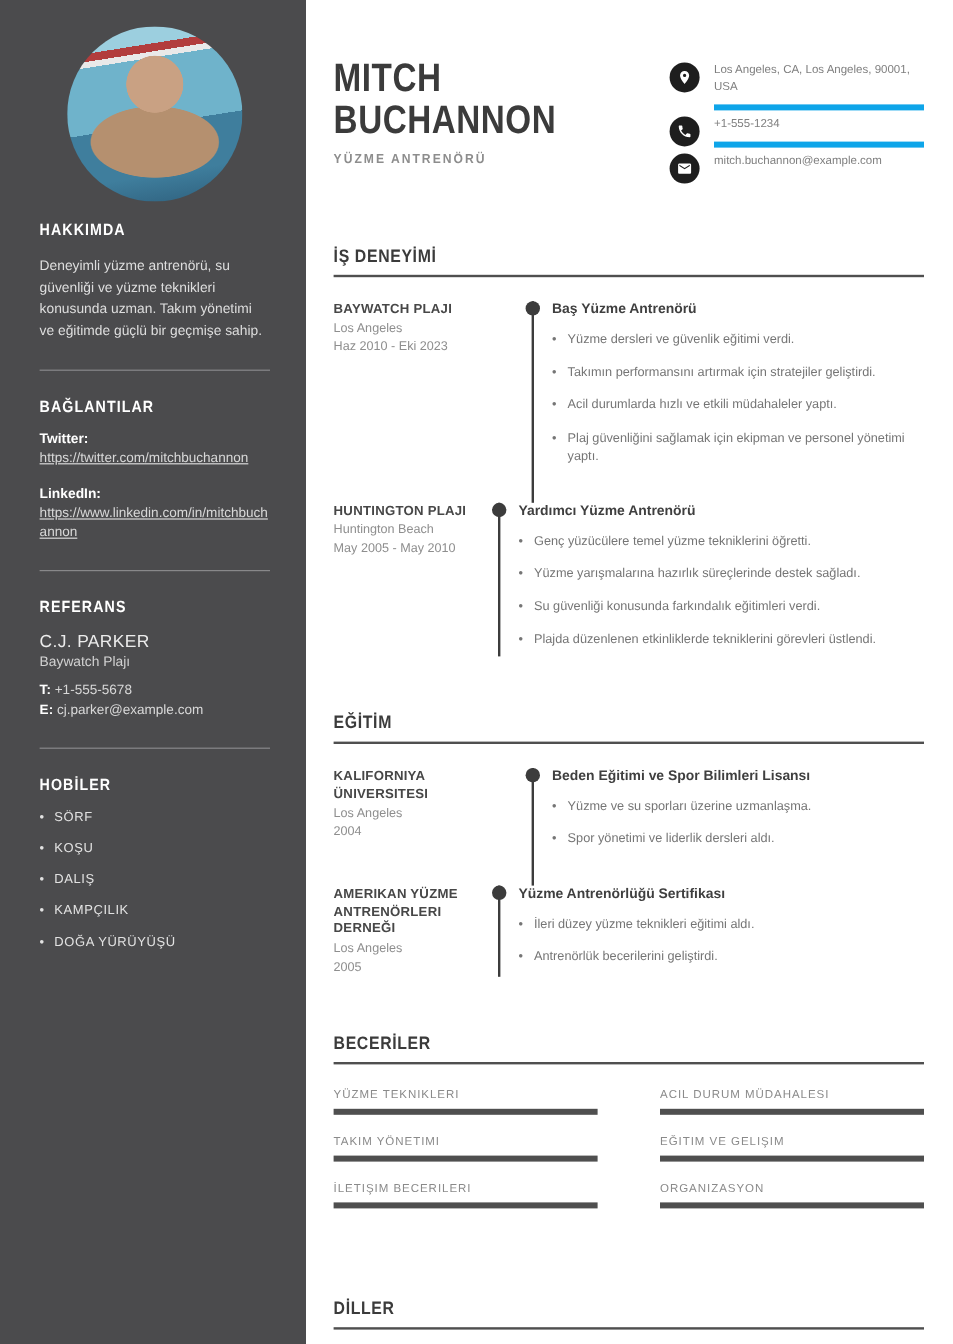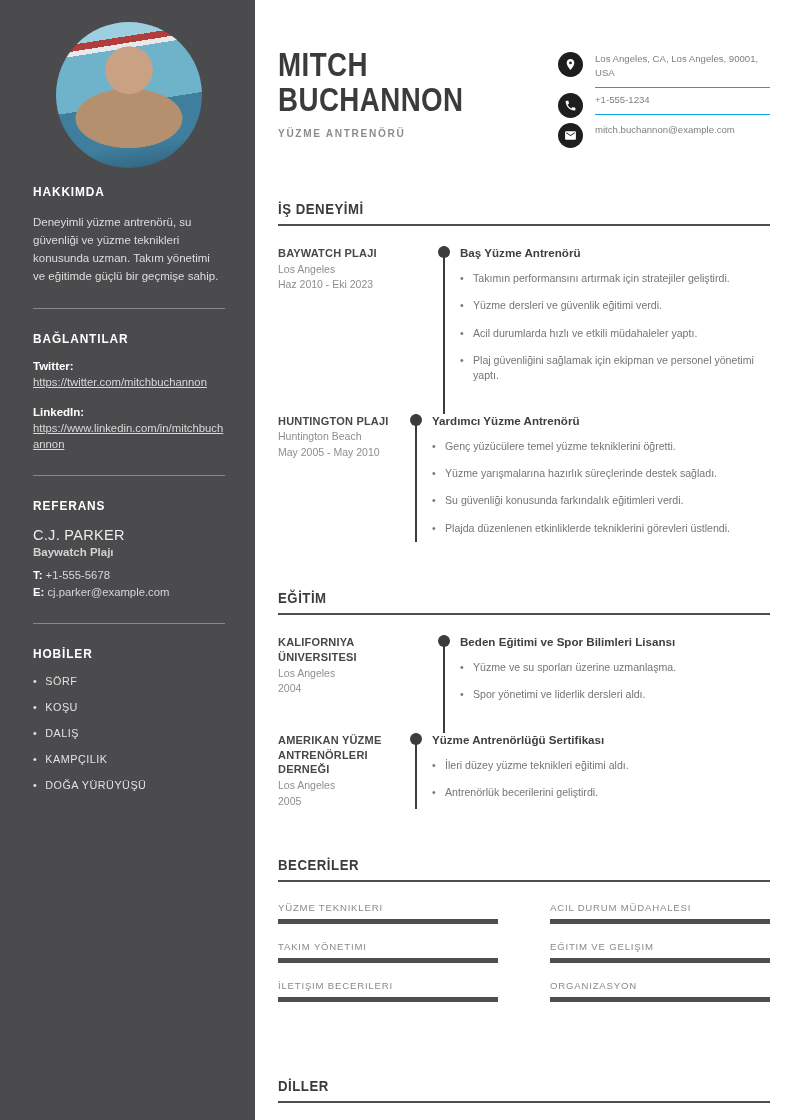--- a/index.html
+++ b/index.html
@@ -19,41 +19,41 @@
   }
   .side-h { color: #ffffff; font-size: 13.5px; font-weight: bold; letter-spacing: 1px;
             transform: scaleX(0.88); transform-origin: left center; white-space: nowrap; margin-bottom: 14px; }
   .side-section { margin-top: 12px; }
   .side-text { font-size: 11.5px; line-height: 1.58; color: #dedede; }
   .side-hr { border: none; border-top: 1px solid #88888a; margin: 22px 0 22px 0; }
   .link-group { margin-bottom: 16px; }
   .link-label { color: #ffffff; font-weight: bold; font-size: 11.5px; margin-bottom: 2px; }
   .link-url { display: block; color: #d8d8d8; font-size: 11.3px; line-height: 1.45; text-decoration: underline; word-break: break-all; cursor: pointer; }
   .ref-name { font-size: 14.5px; color: #ececec; letter-spacing: 0.3px; margin-bottom: 3px; }
-  .ref-org { font-size: 11.5px; color: #d2d2d2; margin-bottom: 9px; font-weight: bold; }
+  .ref-org { font-size: 11.5px; color: #d2d2d2; margin-bottom: 9px; }
   .ref-line { font-size: 11.3px; color: #d8d8d8; line-height: 1.5; }
   .ref-line b { color: #ffffff; }
   .hobby-list { list-style: none; margin-top: 2px; }
   .hobby-list li { font-size: 10.8px; letter-spacing: 0.5px; color: #e2e2e2; margin-bottom: 14px; }
   .hobby-list li::before { content: "•"; margin-right: 8px; color: #e2e2e2; }
 
   
   .main { flex: 1; padding: 48px 24px 0 23px; background: #ffffff; }
   .head { display: flex; justify-content: space-between; gap: 32px; }
   .name-line { font-size: 33px; font-weight: bold; color: #3b3b3b; line-height: 1.06; letter-spacing: 0.5px;
                transform: scaleX(0.84); transform-origin: left center; white-space: nowrap; }
   .subtitle { margin-top: 9px; font-size: 11px; font-weight: bold; color: #8d8d8d; letter-spacing: 1.8px;
               transform: scaleX(0.92); transform-origin: left center; white-space: nowrap; }
   .contact { width: 212px; margin-top: 4px; }
   .contact-row { display: flex; align-items: flex-start; margin-bottom: 5px; }
   .c-icon { width: 25px; height: 25px; min-width: 25px; border-radius: 50%; background: #1e1e1e;
             display: flex; align-items: center; justify-content: center; }
   .c-icon svg { width: 13px; height: 13px; fill: #ffffff; }
   .c-text { flex: 1; margin-left: 12px; font-size: 9.6px; line-height: 1.45; color: #7f7f7f;
-            border-bottom: 1px solid #0ea5e9; padding-bottom: 7px; }
+            border-bottom: 5px solid #0ea5e9; padding-bottom: 7px; }
   .contact-row:last-child .c-text { border-bottom: none; }
 
   .sec { margin-top: 47px; }
   .sec-h { font-size: 15px; font-weight: bold; color: #3b3b3b; letter-spacing: 0.6px;
            transform: scaleX(0.88); transform-origin: left center; white-space: nowrap; }
   .sec-rule { height: 2px; background: #4f4f4f; margin-top: 7px; margin-bottom: 20px; }
 
   .entry { display: flex; }
   .entry-left { width: 137px; min-width: 137px; padding-right: 14px; }
   .org { font-size: 11px; font-weight: bold; color: #474747; line-height: 1.35; letter-spacing: 0.2px; }
@@ -176,22 +176,22 @@
         <div class="entry">
           <div class="entry-left">
             <div class="org">BAYWATCH PLAJI</div>
             <div class="org-sub">Los Angeles</div>
             <div class="org-sub">Haz 2010 - Eki 2023</div>
           </div>
           <div class="entry-right">
             <span class="dot"></span>
             <div class="role">Baş Yüzme Antrenörü</div>
             <ul class="bullets">
+              <li>Yüzme dersleri ve güvenlik eğitimi verdi.</li>
               <li>Takımın performansını artırmak için stratejiler geliştirdi.</li>
-              <li>Yüzme dersleri ve güvenlik eğitimi verdi.</li>
               <li>Acil durumlarda hızlı ve etkili müdahaleler yaptı.</li>
               <li>Plaj güvenliğini sağlamak için ekipman ve personel yönetimi yaptı.</li>
             </ul>
           </div>
         </div>
 
         <div class="entry">
           <div class="entry-left">
             <div class="org">HUNTINGTON PLAJI</div>
             <div class="org-sub">Huntington Beach</div>

